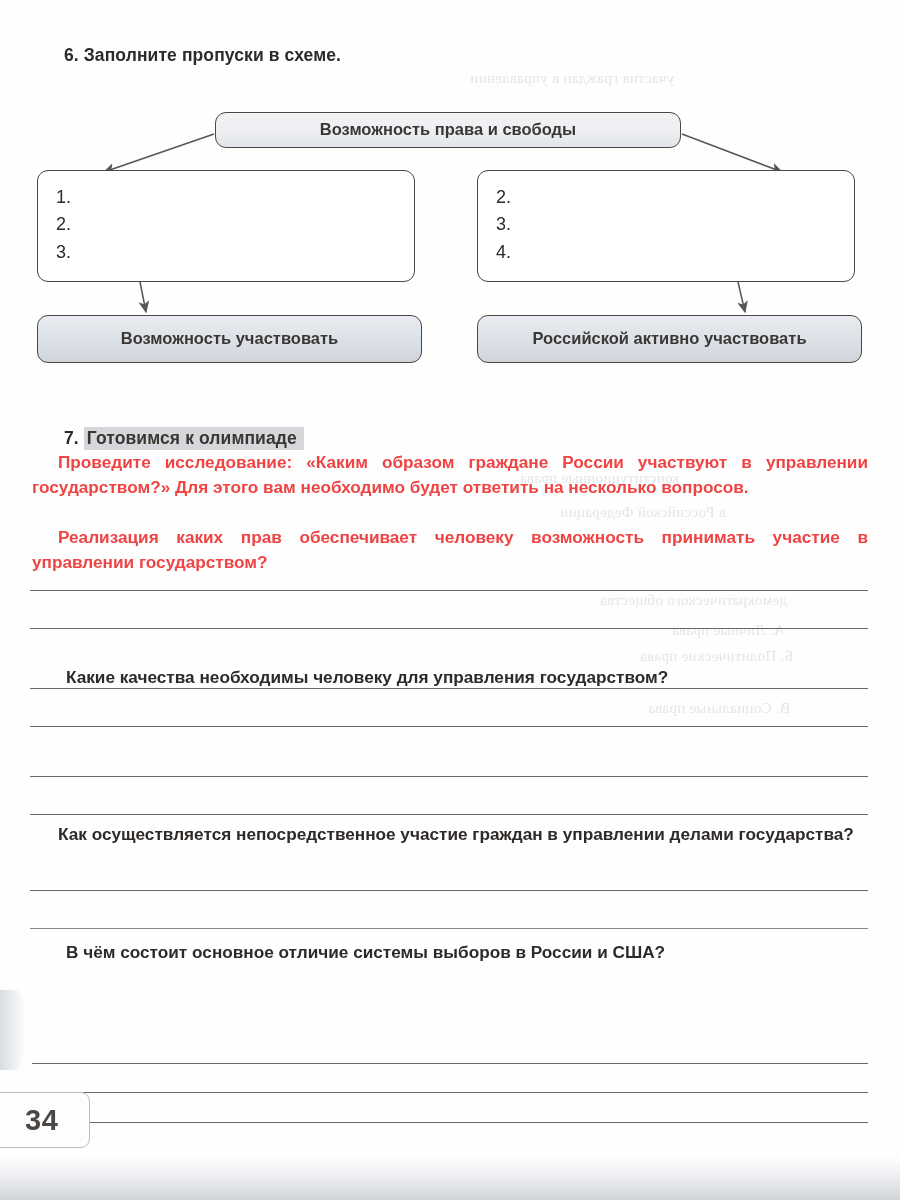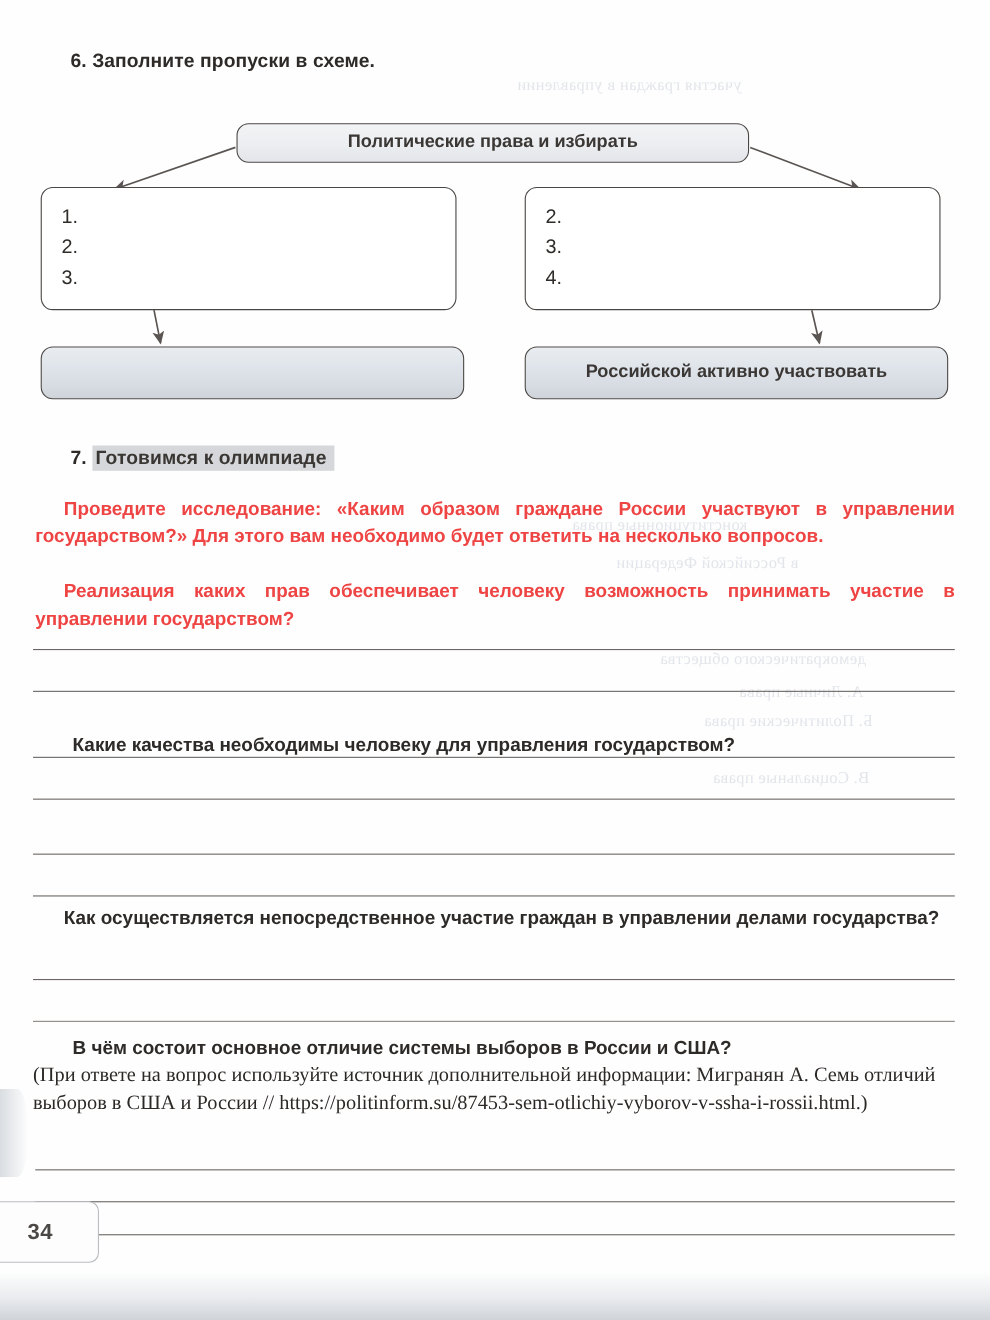--- a/index.html
+++ b/index.html
@@ -165,21 +165,21 @@
     border-radius: 9px;
     background: #fdfdfd;
     display: flex;
     align-items: center;
     justify-content: flex-start;
     padding-left: 38px;
     box-sizing: border-box;
   }
   .folio span {
     font-weight: bold;
-    font-size: 20px;
+    font-size: 29px;
     color: #4b4744;
     letter-spacing: .5px;
   }
 </style>
 </head>
 <body>
 
 <div class="page">
 
   <div class="ghost" style="left:470px; top:70px;">участия граждан в управлении</div>
@@ -206,21 +206,21 @@
       <path d="M214,134 L104,172" fill="none" stroke="#5a5552" stroke-width="1.5" marker-end="url(#ah)"></path>
 
       <path d="M682,134 L782,172" fill="none" stroke="#5a5552" stroke-width="1.5" marker-end="url(#ah)"></path>
 
       <path d="M140,282 L146,312" fill="none" stroke="#5a5552" stroke-width="1.5" marker-end="url(#ah)"></path>
 
       <path d="M738,282 L745,312" fill="none" stroke="#5a5552" stroke-width="1.5" marker-end="url(#ah)"></path>
     </svg>
 
     <div class="dbox top-node" style="left:215px; top:112px; width:466px; height:36px;">
-      <div class="dbox-label">Политические права и избирать</div>
+      <div class="dbox-label">Возможность права и свободы</div>
     </div>
 
     <div class="dbox" style="left:37px; top:170px; width:378px; height:112px;">
       <div class="dbox-list">
         <div class="li">1.</div>
         <div class="li">2.</div>
         <div class="li">3.</div>
       </div>
     </div>
 
@@ -228,34 +228,35 @@
       <div class="dbox-list">
         <div class="li">2.</div>
         <div class="li">3.</div>
         <div class="li">4.</div>
       </div>
     </div>
 
     <div class="dbox shaded" style="left:37px; top:315px; width:385px; height:48px;">
       <div class="dbox-label">
         <div>
+          <div>Возможность участвовать</div>
         </div>
       </div>
     </div>
 
     <div class="dbox shaded" style="left:477px; top:315px; width:385px; height:48px;">
       <div class="dbox-label">
         <div>
           <div>Российской активно участвовать</div>
         </div>
       </div>
     </div>
   </div>
 
-  <div class="task-head" style="left:64px; top:406px;">
+  <div class="task-head" style="left:64px; top:428px;">
     <span>7.</span>
     <span class="hl">Готовимся к олимпиаде</span>
   </div>
 
   <div class="prose" style="left:32px; top:450px; width:836px;">
     <span class="ind">Проведите исследование: «Каким образом граждане России участвуют в управлении государством?» Для этого вам необходимо будет ответить на несколько вопросов.</span>
   </div>
 
   <div class="prose" style="left:32px; top:525px; width:836px;">
     <span class="ind">Реализация каких прав обеспечивает человеку возможность принимать участие в управлении государством?</span>
@@ -276,23 +277,20 @@
   <div class="qline" style="left:32px; top:822px; width:836px;">
     <span class="ind">Как осуществляется непосредственное участие граждан в управлении делами государства?</span>
   </div>
   <div class="rule" style="left:30px; top:890px; width:838px;"></div>
   <div class="rule light" style="left:30px; top:928px; width:838px;"></div>
 
   <div class="qline" style="left:40px; top:940px; width:830px;">
     <span class="ind">В чём состоит основное отличие системы выборов в России и США?</span>
   </div>
 
-  <div class="serif-note" style="left:30px; top:966px; width:840px;">
-    <span>(При ответе на вопрос используйте источник дополнительной информации: Мигранян А. Семь отличий выборов в США и России // https://politinform.su/87453-sem-otlichiy-vyborov-v-ssha-i-rossii.html.)</span>
-  </div>
 
   <div class="rule" style="left:32px; top:1063px; width:836px;"></div>
   <div class="rule" style="left:32px; top:1092px; width:836px;"></div>
   <div class="rule" style="left:32px; top:1122px; width:836px;"></div>
 
   <div class="left-curl"></div>
 
   <div class="folio">
     <span>34</span>
   </div>

